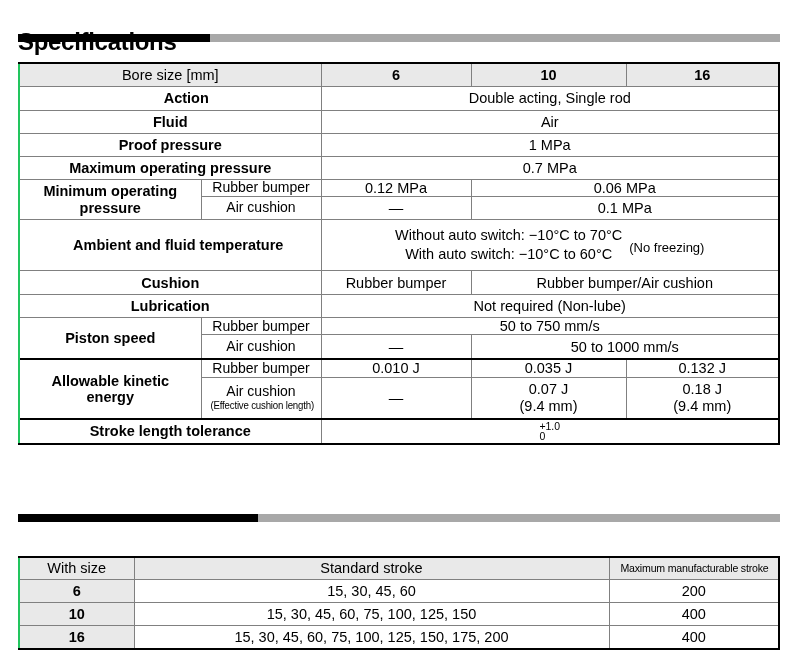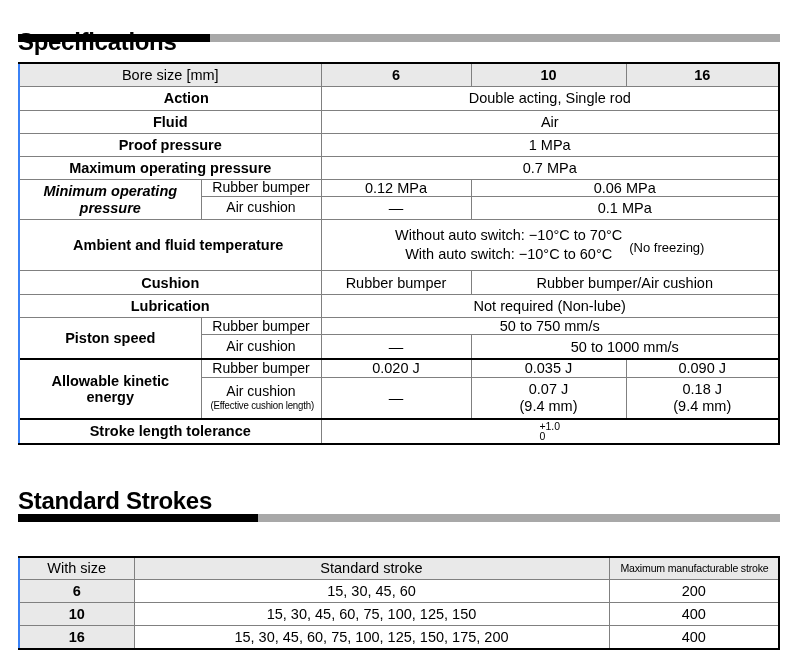--- a/index.html
+++ b/index.html
@@ -55,21 +55,21 @@
   }
   .spec-table td {
     border: 1px solid #808080;
     padding: 0 4px;
     text-align: center;
     vertical-align: middle;
     line-height: 1.12;
   }
   .spec-table .outer-top td { border-top: 2px solid #000000; }
   .spec-table .outer-bottom td { border-bottom: 2px solid #000000; }
-  .spec-table td.edge-left { border-left: 2px solid #3b82f6; }
+  .spec-table td.edge-left { border-left: 2px solid #22c55e; }
   .spec-table td.edge-right { border-right: 2px solid #000000; }
 
   .hdr { background: #e9e9e9; }
   .bold { font-weight: bold; }
   .lbl {
     text-align: left;
     font-weight: bold;
     padding-left: 8px;
   }
   .sub {
@@ -159,21 +159,21 @@
         <td class="lbl edge-left" colspan="2" style="height:22px;">Proof pressure</td>
         <td class="edge-right" colspan="3">1 MPa</td>
       </tr>
 
       <tr>
         <td class="lbl edge-left" colspan="2" style="height:22px;">Maximum operating pressure</td>
         <td class="edge-right" colspan="3">0.7 MPa</td>
       </tr>
 
       <tr>
-        <td class="lbl edge-left" rowspan="2" style="height:24px;font-style:italic;">
+        <td class="lbl edge-left" rowspan="2" style="height:24px;">
           <span>Minimum operating</span><br>
           <span>pressure</span>
         </td>
         <td class="sub">Rubber bumper</td>
         <td>0.12 MPa</td>
         <td class="edge-right" colspan="2">0.06 MPa</td>
       </tr>
 
       <tr>
         <td class="sub" style="height:22px;">Air cushion</td>
@@ -216,23 +216,23 @@
         <td>—</td>
         <td class="edge-right" colspan="2">50 to 1000 mm/s</td>
       </tr>
 
       <tr>
         <td class="lbl edge-left thick-above" rowspan="2" style="height:23px;">
           <span>Allowable kinetic</span><br>
           <span>energy</span>
         </td>
         <td class="sub thick-above">Rubber bumper</td>
-        <td class="thick-above">0.020 J</td>
+        <td class="thick-above">0.010 J</td>
         <td class="thick-above">0.035 J</td>
-        <td class="thick-above edge-right">0.090 J</td>
+        <td class="thick-above edge-right">0.132 J</td>
       </tr>
 
       <tr>
         <td class="sub" style="height:40px;">
           <span>Air cushion</span>
           <span class="cond">(Effective cushion length)</span>
         </td>
         <td>—</td>
         <td class="two-line">
           <div>0.07 J</div>
@@ -250,21 +250,20 @@
           <span class="tol">
             <span class="up">+1.0</span>
             <span class="dn">0</span>
           </span>
         </td>
       </tr>
 
     </tbody>
   </table>
 
-  <div class="section-heading" style="top:489px;">Standard Strokes</div>
   <div class="rule" style="top:514px; width:762px;">
     <div class="rule-black" style="width:240px;"></div>
   </div>
 
 
   <table class="spec-table" style="left:18px; top:556px; width:760px;">
     <colgroup>
       <col style="width:115px;">
       <col style="width:475px;">
       <col style="width:170px;">

